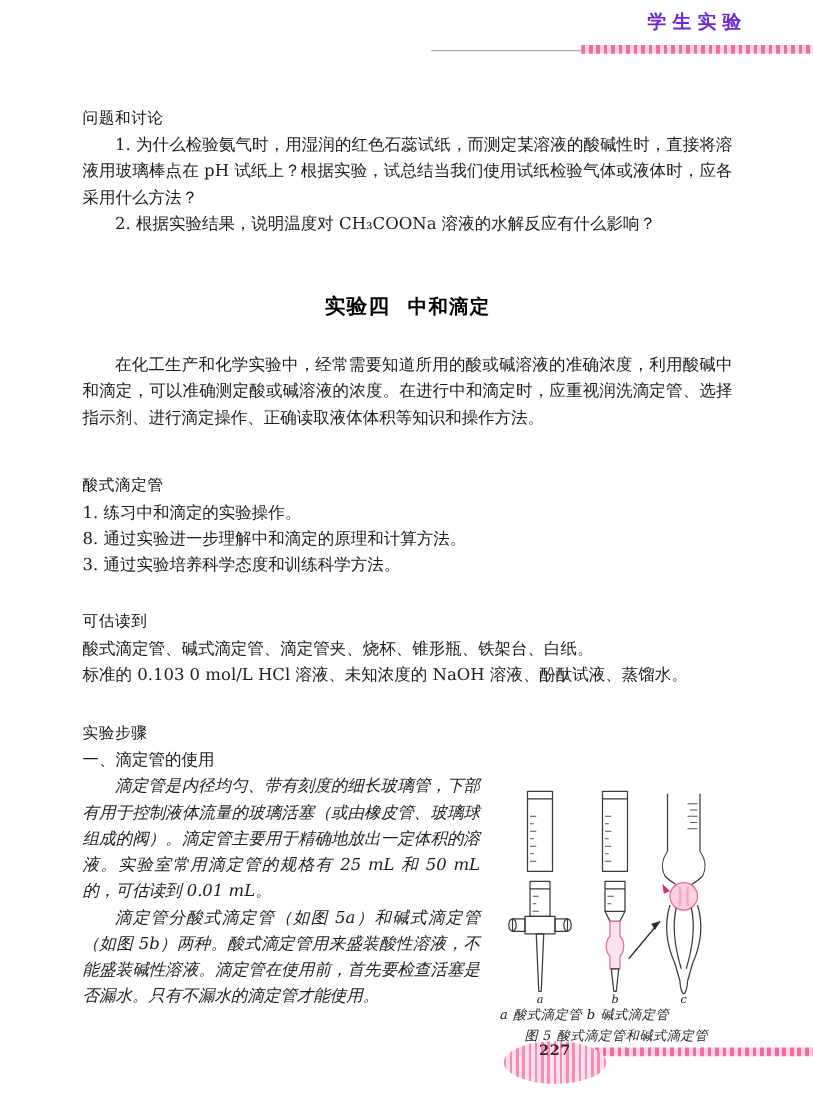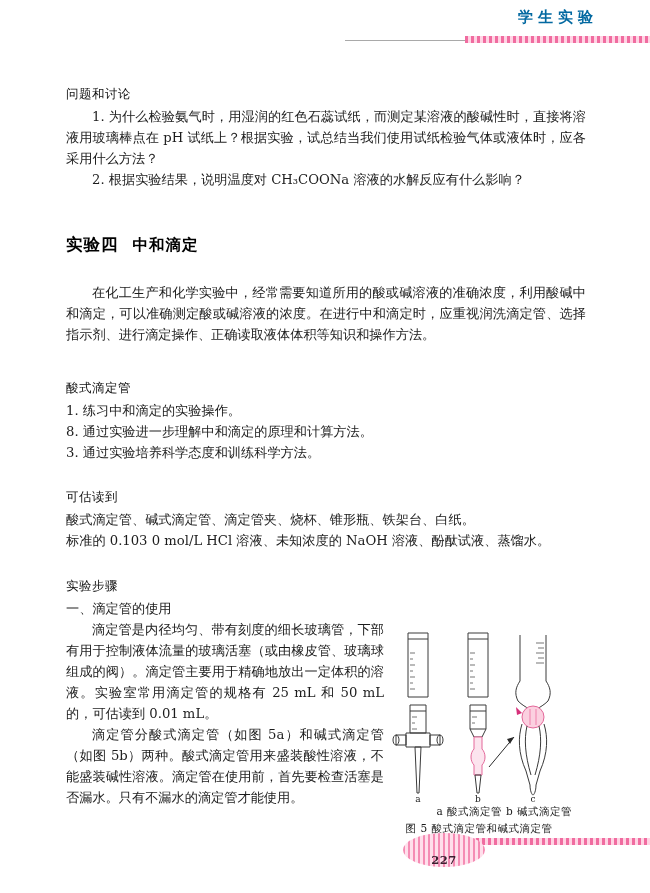--- a/index.html
+++ b/index.html
@@ -23,21 +23,21 @@
   }
 
   
   .header-title {
     position: absolute;
     top: 8px;
     right: 52px;
     font-size: 15px;
     font-weight: bold;
     letter-spacing: 5px;
-    color: #0369a1;
+    color: #6d28d9;
     font-family: "DejaVu Sans", "Liberation Sans", sans-serif;
   }
   .header-rule {
     position: absolute;
     top: 40px;
     left: 345px;
     width: 120px;
     height: 1px;
     background: #a9a9a9;
   }
@@ -79,52 +79,54 @@
   .para.indent {
     text-indent: 26px;
   }
   .block { margin-bottom: 0; }
   .gap-lg { height: 26px; }
   .gap-md { height: 18px; }
   .gap-sm { height: 9px; }
 
   
   .exp-title {
+    text-align: center;
     font-family: "DejaVu Serif", "Liberation Serif", serif;
     font-weight: bold;
     font-size: 16.5px;
     letter-spacing: 1px;
     margin: 0;
     color: #000;
   }
   .exp-title .sub {
     margin-left: 14px;
     font-size: 15.5px;
   }
 
   
   .cols {
     display: flex;
-    gap: 2px;
+    gap: 16px;
     align-items: flex-start;
+    font-style: italic;
   }
   .col-text { width: 318px; flex: none; }
   .col-fig  { width: 186px; flex: none; padding-top: 6px;}
 
   
   .figure {
     position: relative;
     width: 186px;
   }
   .fig-canvas {
     display: block;
     margin: 0 auto;
   }
   .fig-sublabel {
-    text-align: right;
+    text-align: left;
     font-size: 10.5px;
     margin-top: 2px;
     color: #1a1a1a;
     letter-spacing: 0.5px;
   }
   .fig-caption {
     text-align: center;
     font-size: 10.5px;
     margin-top: 3px;
     color: #1a1a1a;
@@ -148,21 +150,21 @@
     left: 403px;
     top: 833px;
     width: 82px;
     height: 34px;
     border-radius: 50%;
     background-image:
       repeating-linear-gradient(90deg,
         #f58cb4 0px, #f58cb4 2px,
         #ffdfeb 2px, #ffdfeb 5px);
     display: flex;
-    align-items: flex-end;
+    align-items: flex-start;
     justify-content: center;
   }
   .page-num {
     font-size: 11.5px;
     font-weight: bold;
     color: #3a2030;
     font-family: "DejaVu Serif", "Liberation Serif", serif;
     letter-spacing: 0.5px;
   }
 </style>

